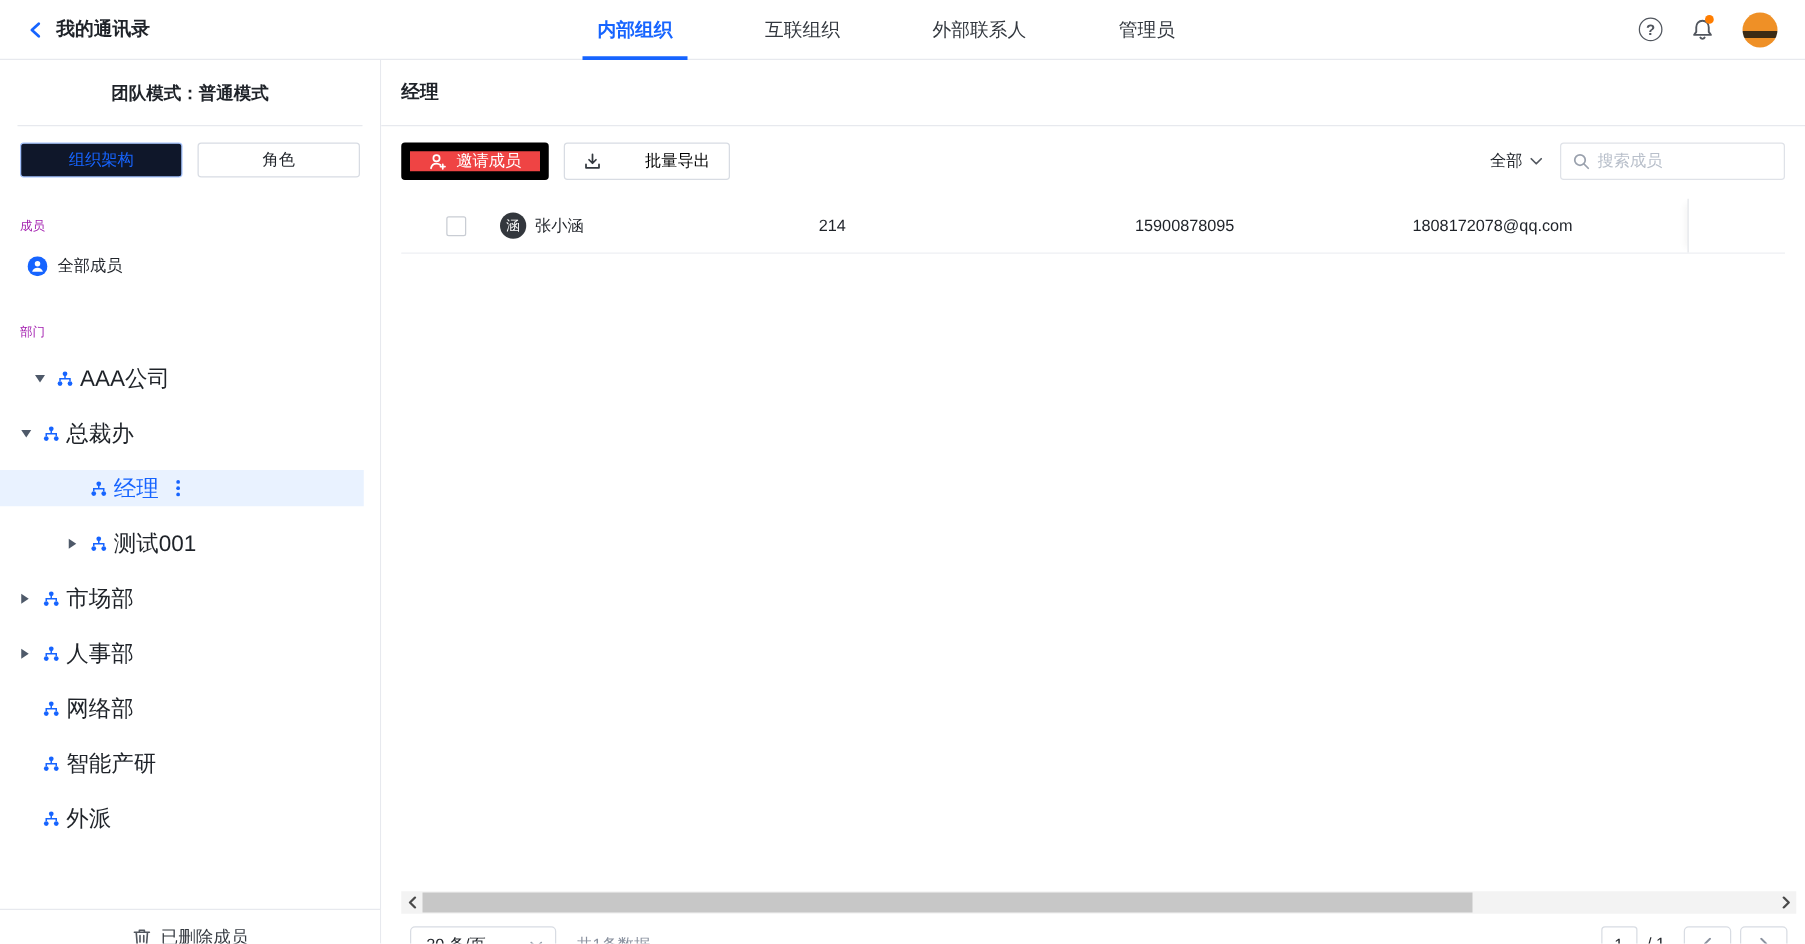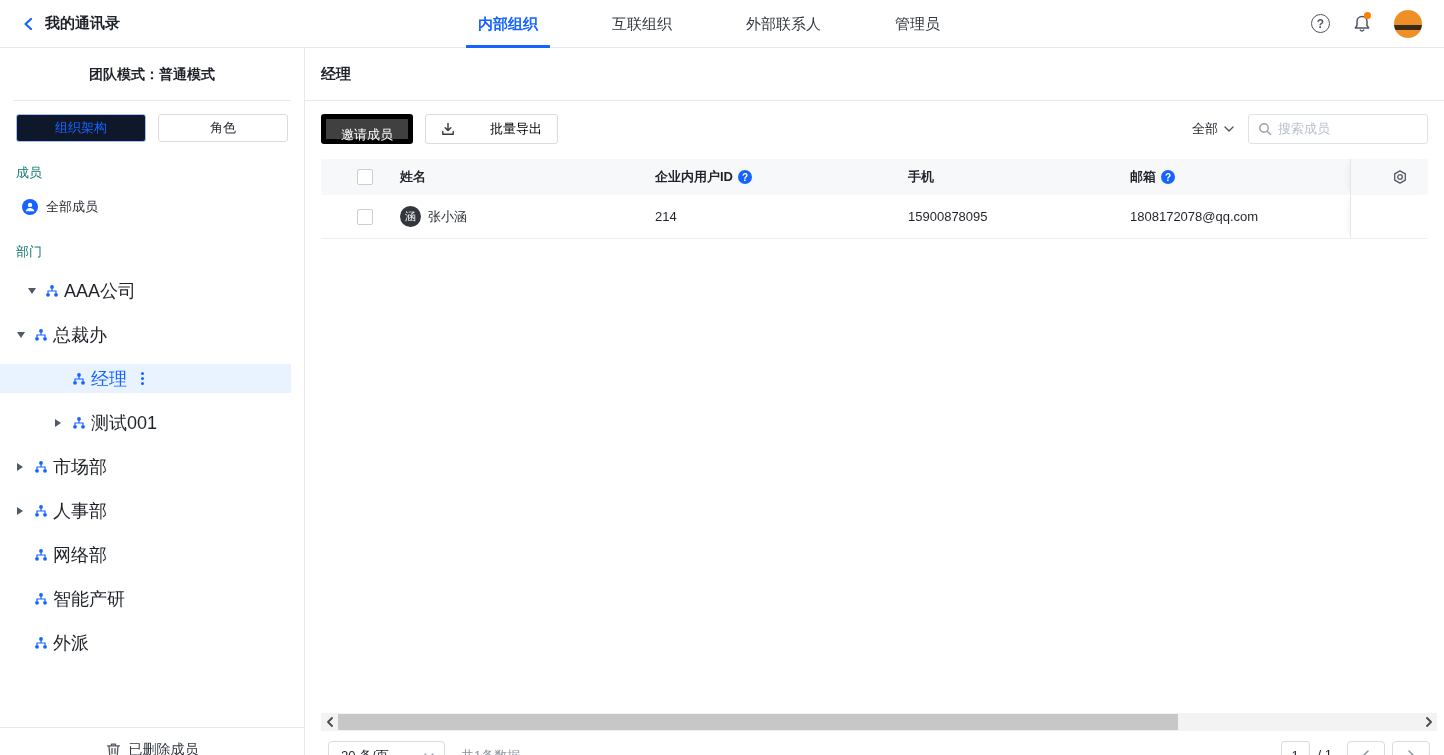--- a/index.html
+++ b/index.html
@@ -25,21 +25,21 @@
   
   .body{display:flex;height:707px;}
   .sidebar{width:305px;border-right:1px solid #e7e9ee;position:relative;flex:none;background:#fff;}
   .main{flex:1;position:relative;background:#fff;}
   
   .side-title{height:52px;line-height:52px;text-align:center;font-size:14px;font-weight:700;}
   .side-div{border-top:1px solid #e7e9ee;margin:0 14px;}
   .toggle-row{display:flex;gap:12px;margin:13px 16px 0;}
   .toggle{flex:1;height:28px;border-radius:3px;font-size:13px;background:#fff;border:1px solid #d8dce3;color:#1f2329;cursor:pointer;font-family:inherit;}
   .toggle.active{background:#0f172a;border-color:#a3c1fc;color:#1664ff;}
-  .side-label{margin:22px 16px 0;font-size:13px;color:#0f766e;}
+  .side-label{margin:32px 16px 0;font-size:10px;color:#a21caf;}
   .all-members{display:flex;align-items:center;gap:8px;height:28px;margin-top:11px;padding-left:22px;font-size:13px;cursor:pointer;}
   .tree{margin-top:9px;}
   .titem{display:flex;align-items:center;height:29px;font-size:18px;cursor:pointer;margin:15px 13px 0 0;text-align:center;}
   .titem .caret-slot{width:17px;display:flex;align-items:center;justify-content:flex-start;flex:none;}
   .caret{display:block;width:0;height:0;}
   .caret.down{border-left:4.5px solid transparent;border-right:4.5px solid transparent;border-top:6px solid #4e5969;}
   .caret.right{border-top:4.5px solid transparent;border-bottom:4.5px solid transparent;border-left:6px solid #4e5969;}
   .caret.none{visibility:hidden;}
   .titem .dept-ic{flex:none;margin-right:5px;}
   .titem.l0{padding-left:28px;}
@@ -48,21 +48,21 @@
   .titem.sel{background:#e9f2ff;color:#1664ff;}
   .dots3{display:flex;flex-direction:column;gap:2px;margin-left:14px;}
   .dots3 i{width:3px;height:3px;border-radius:50%;background:#1664ff;}
   .side-footer{position:absolute;top:679px;left:0;right:0;border-top:1px solid #e7e9ee;}
   .deleted-row{margin-top:13px;display:flex;align-items:center;justify-content:center;gap:8px;font-size:14px;color:#33383f;cursor:pointer;}
   
   .main-title{height:52px;line-height:52px;padding-left:16px;font-size:15px;font-weight:700;}
   .main-div{border-top:1px solid #e7e9ee;}
   .toolbar{display:flex;align-items:center;margin:13px 16px 0;height:30px;}
   .btn{display:flex;align-items:center;gap:7px;height:30px;padding:0 15px;border-radius:3px;font-size:13px;cursor:pointer;font-family:inherit;}
-  .btn.primary{background:#404040;border:5px solid #000000;color:#fff;flex-direction:column;}
+  .btn.primary{background:#ef4444;border:7px solid #000000;color:#fff;}
   .btn.ghost{background:#fff;border:1px solid #d8dce3;color:#000000;margin-left:12px;gap:35px;}
   .tb-right{margin-left:auto;display:flex;align-items:center;gap:14px;}
   .filter{display:flex;align-items:center;gap:6px;font-size:13px;cursor:pointer;color:#1f2329;}
   .search{display:flex;align-items:center;gap:6px;width:180px;height:30px;border:1px solid #dfe2e8;border-radius:3px;padding:0 9px;}
   .search input{border:none;outline:none;flex:1;font-size:13px;font-family:Liberation Mono, monospace;color:#1f2329;min-width:0;}
   .search input::placeholder{color:#b8bfca;}
   
   .table{margin:15px 16px 0;}
   .thead,.trow{display:flex;align-items:center;}
   .thead{height:36px;background:#f7f8fa;font-weight:700;font-size:13px;}
@@ -321,43 +321,20 @@
             <svg width="14" height="14" viewBox="0 0 14 14">
               <circle cx="6" cy="6" r="4.2" fill="none" stroke="#9aa1ad" stroke-width="1.4"></circle>
               <path d="M9.2 9.2 12.6 12.6" stroke="#9aa1ad" stroke-width="1.4" stroke-linecap="round"></path>
             </svg>
             <input placeholder="搜索成员" style="">
           </div>
         </div>
       </div>
 
       <div class="table">
-        <div class="thead">
-          <div class="c-check">
-              <span class="cb"></span>
-            </div>
-          <div class="c-name">
-              <span>姓名</span>
-            </div>
-          <div class="c-id">
-              <span>企业内用户ID</span>
-              <span class="q-ic"></span>
-            </div>
-          <div class="c-phone"><span>手机</span></div>
-          <div class="c-email">
-              <span>邮箱</span>
-              <span class="q-ic"></span>
-            </div>
-          <div class="c-actions">
-            <svg width="16" height="16" viewBox="0 0 16 16">
-              <path d="M8 1.9l5.3 3v6.2L8 14.1l-5.3-3V4.9z" fill="none" stroke="#51565e" stroke-width="1.3" stroke-linejoin="round"></path>
-              <circle cx="8" cy="8" r="2.3" fill="none" stroke="#51565e" stroke-width="1.3"></circle>
-            </svg>
-          </div>
-        </div>
         <div class="trow">
           <div class="c-check">
               <span class="cb"></span>
             </div>
           <div class="c-name">
             <span class="avatar-s">涵</span>
             <span>张小涵</span>
           </div>
           <div class="c-id">
               <span>214</span>

